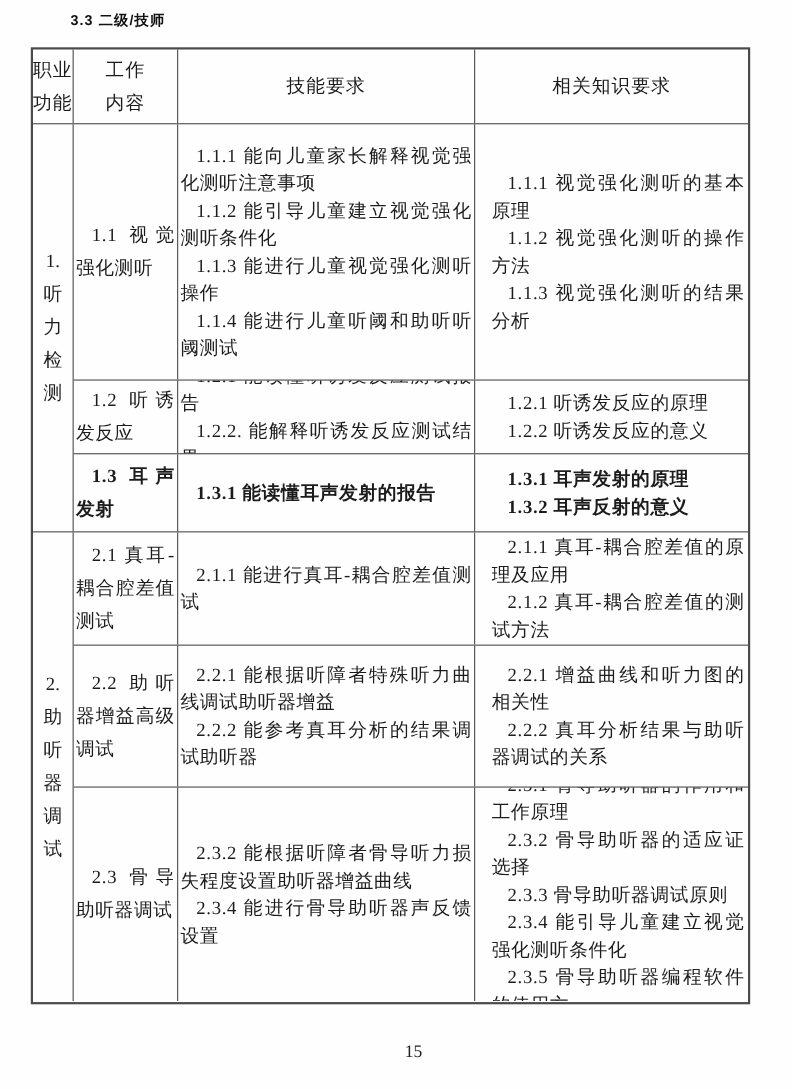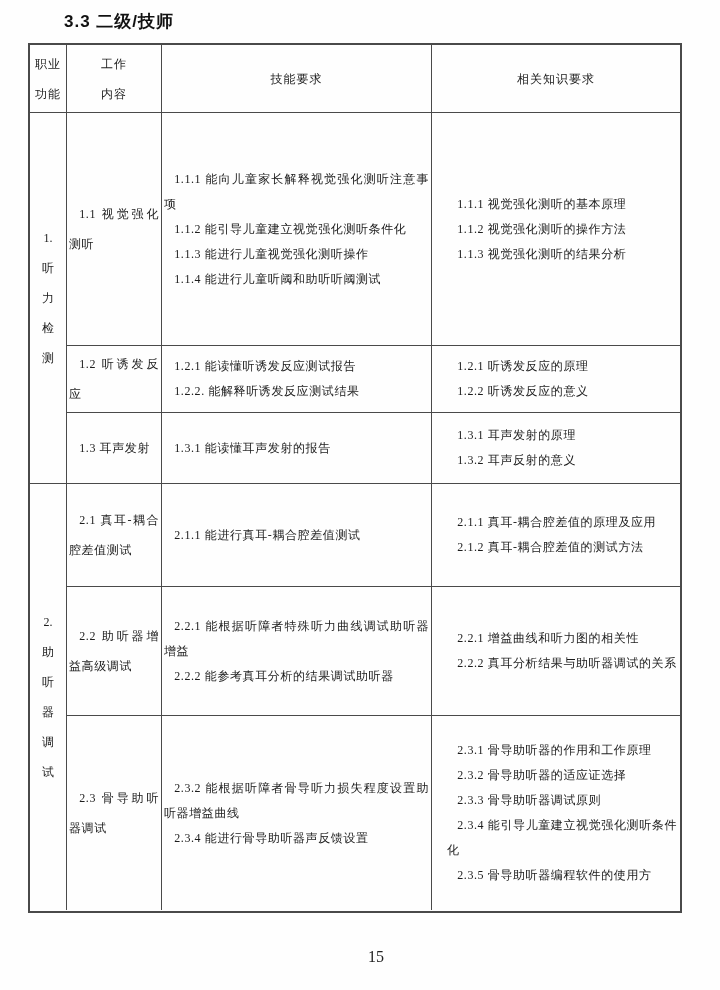--- a/index.html
+++ b/index.html
@@ -6,28 +6,28 @@
   body{
     width:720px;height:990px;background:#ffffff;position:relative;
     font-family:"Liberation Serif","DejaVu Serif",serif;
     color:#1c1c1c;
   }
   .page{position:absolute;left:0;top:0;width:720px;height:990px;background:#fefefe;overflow:hidden;}
 
   .doc-title{
     position:absolute;left:64px;top:10px;
     font-family:"Liberation Sans","DejaVu Sans",sans-serif;
-    font-weight:bold;font-size:17px;letter-spacing:1px;color:#111;
+    font-weight:bold;font-size:13px;letter-spacing:1px;color:#111;
   }
 
   .skill-table{
     position:absolute;left:28px;top:43px;width:654px;height:870px;
     border:2px solid #4a4a4a;box-sizing:border-box;
     display:flex;flex-direction:column;
-    font-size:12px;
+    font-size:17px;
   }
   .hrow{display:flex;height:67px;border-bottom:1px solid #4a4a4a;flex:none;}
   .hcell{
     box-sizing:border-box;border-right:1px solid #4a4a4a;
     display:flex;flex-direction:column;align-items:center;justify-content:center;
     line-height:30px;letter-spacing:1px;
   }
   .hcell.c1{width:37px;}
   .hcell.c2{width:95px;}
   .hcell.c3{width:270px;}
@@ -123,21 +123,21 @@
           <div class="cell skills-cell">
             <p>1.2.1 能读懂听诱发反应测试报告</p>
             <p>1.2.2. 能解释听诱发反应测试结果</p>
           </div>
           <div class="cell knowledge-cell">
             <p>1.2.1 听诱发反应的原理</p>
             <p>1.2.2 听诱发反应的意义</p>
           </div>
         </div>
 
-        <div class="srow last" style="height:70px;">
+        <div class="srow last" style="height:70px;font-weight:bold;">
           <div class="cell work-cell">
             <p>1.3 耳声发射</p>
           </div>
           <div class="cell skills-cell">
             <p>1.3.1 能读懂耳声发射的报告</p>
           </div>
           <div class="cell knowledge-cell">
             <p>1.3.1 耳声发射的原理</p>
             <p>1.3.2 耳声反射的意义</p>
           </div>

